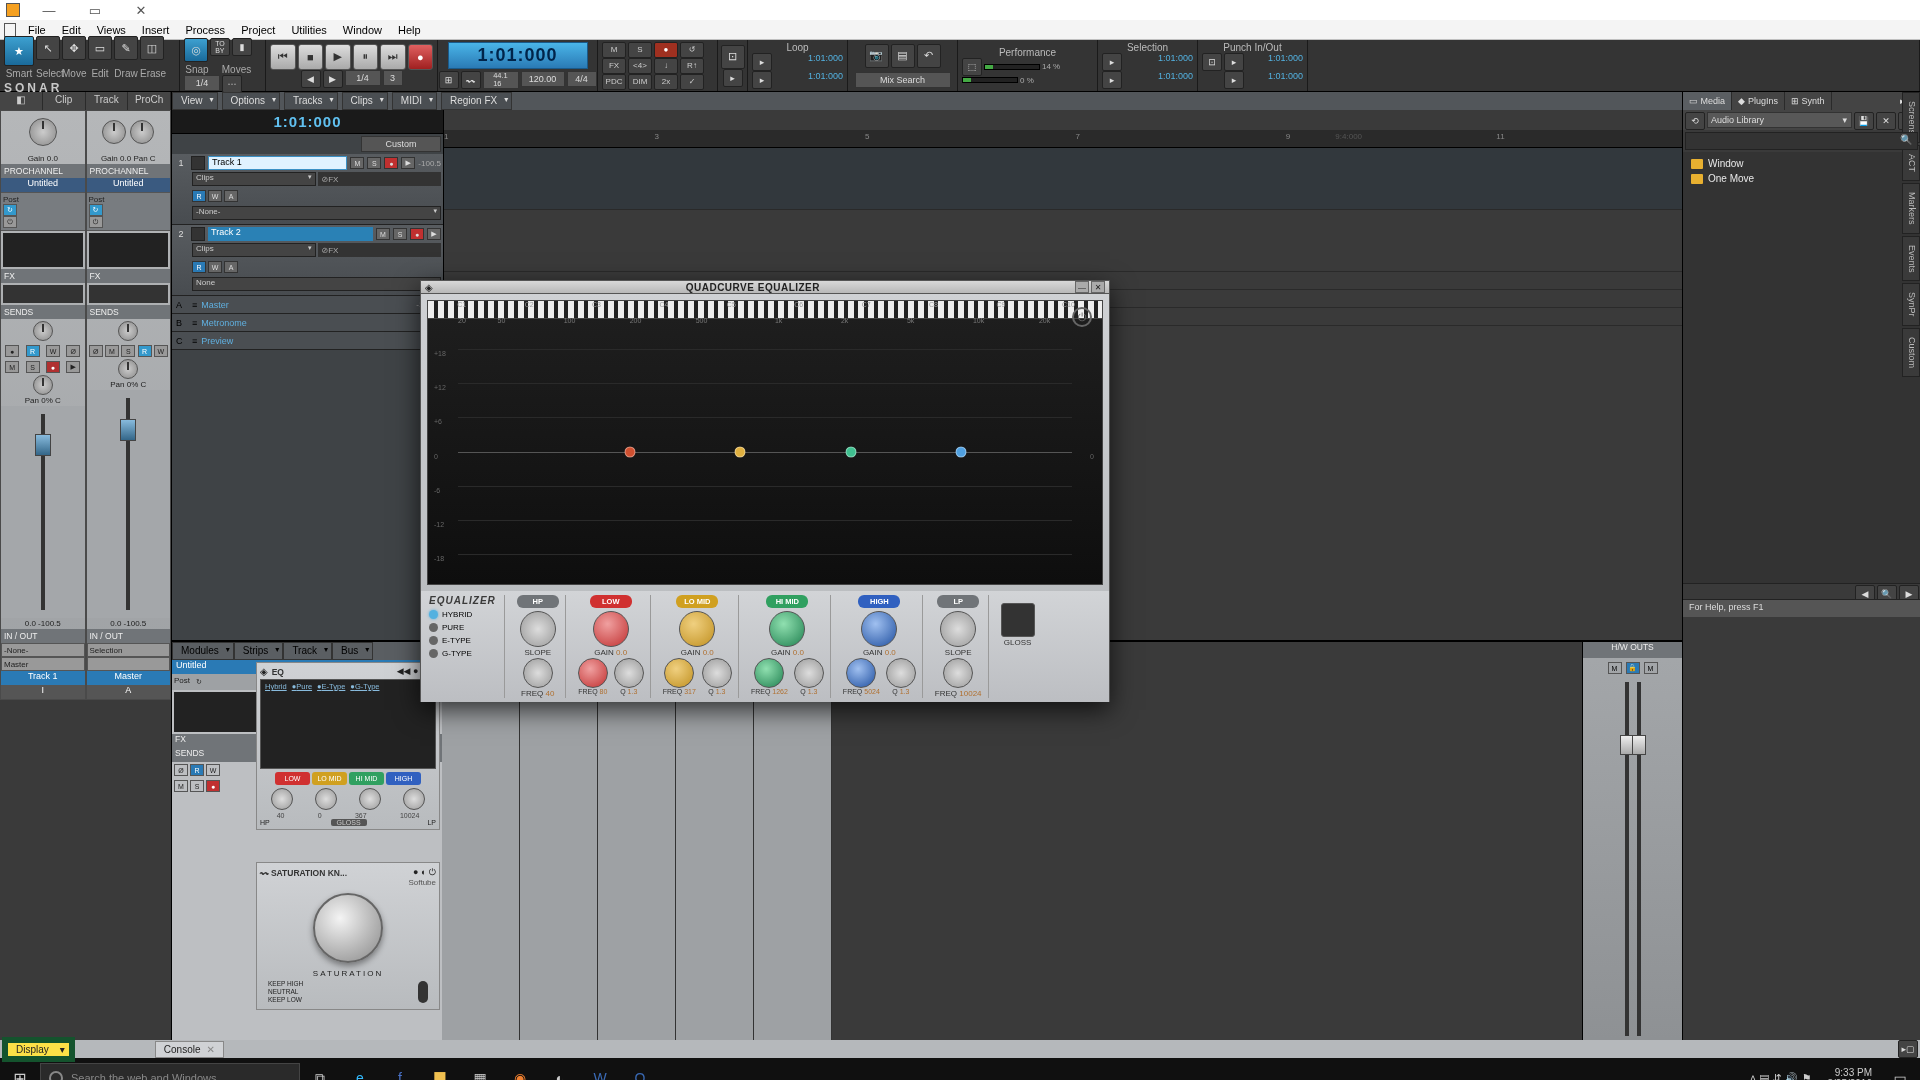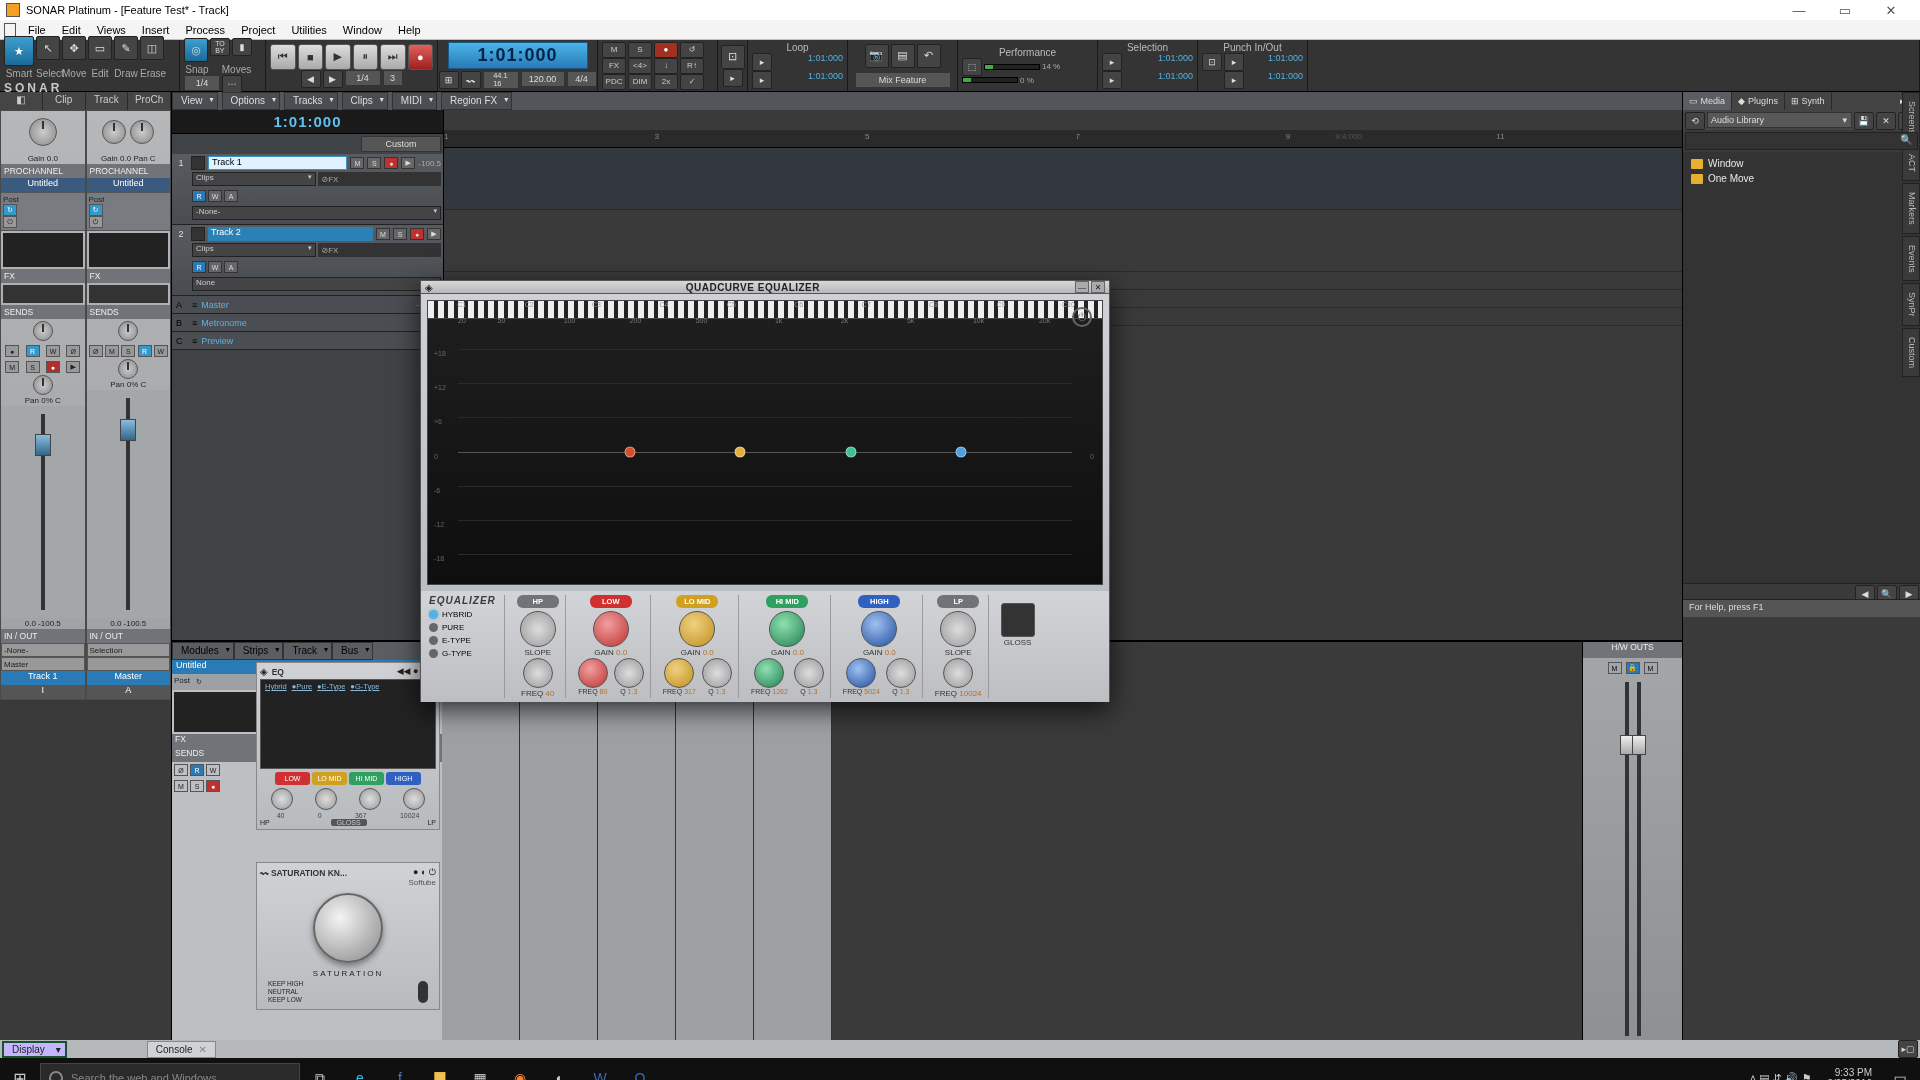--- a/index.html
+++ b/index.html
@@ -150,39 +150,38 @@
 .eq-sect .kb.yel{background:radial-gradient(circle at 40% 35%,#f0d080,#c09020);}
 .eq-sect .kb.grn{background:radial-gradient(circle at 40% 35%,#90e0b0,#208050);}
 .eq-sect .kb.blu{background:radial-gradient(circle at 40% 35%,#a0c0f0,#2050a0);}
 #eq-ctrl .typecol{display:flex;flex-direction:column;gap:4px;font-size:8px;padding-right:8px;border-right:1px solid #9a9a9a;}
 #eq-ctrl .typecol .opt{display:flex;align-items:center;gap:4px;}
 #eq-ctrl .typecol .dot{width:9px;height:9px;border-radius:50%;background:#666;}
 #eq-ctrl .typecol .dot.on{background:var(--accent2);box-shadow:0 0 3px var(--accent2);}
 #eq-ctrl .htitle{font-size:10px;font-weight:700;font-style:italic;letter-spacing:1px;color:#3a3a3a;}
 
 #view-tabs{height:18px;background:#b5b8bb;font-size:10px;color:#222;display:flex;align-items:center;}
-#view-tabs .dd{padding:1px 20px 1px 8px;border:2px solid #14532d;background:#c4b5fd;position:relative;margin-left:2px;}
+#view-tabs .dd{padding:1px 20px 1px 8px;border:6px solid #14532d;background:#fde047;position:relative;margin-left:2px;}
 #view-tabs .dd::after{content:"▾";position:absolute;right:4px;}
 #view-tabs .tab{padding:2px 8px;margin-left:80px;background:#d0d2d5;border:1px solid #888;}
 #view-tabs .tab .x{margin-left:6px;color:#888;}
 #taskbar{height:40px;background:#101010;display:flex;align-items:center;color:#ccc;font-size:11px;}
 #taskbar .start{width:40px;height:40px;display:flex;align-items:center;justify-content:center;font-size:16px;}
 #taskbar .search{flex:0 0 260px;height:30px;background:#2a2a2a;border:1px solid #444;padding:0 8px;display:flex;align-items:center;gap:8px;color:#888;}
 #taskbar .search .sicon{width:14px;height:14px;border:2px solid #888;border-radius:50%;}
 #taskbar .tbtn{width:40px;height:40px;display:flex;align-items:center;justify-content:center;font-size:14px;}
 #taskbar .spacer{flex:1;}
 #taskbar .tray{display:flex;align-items:center;gap:10px;padding:0 8px;}
 #taskbar .clock{text-align:right;font-size:10px;line-height:11px;padding:0 8px;}
 </style>
 </head>
 <body>
 
 <div id="titlebar">
   <div class="icon"></div>
-  <div class="title">SONAR Platinum - [Feature Test* - Track]</div>
   <div class="winbtn">—</div>
   <div class="winbtn">▭</div>
   <div class="winbtn">✕</div>
 </div>
 
 <div id="menubar">
   <div class="icon-doc"></div>
   <div class="m">File</div>
   <div class="m">Edit</div>
   <div class="m">Views</div>
@@ -297,21 +296,21 @@
         <div class="section-value" style="flex:1;text-align:right">1:01:000</div>
       </div>
   </div>
 
   <div class="ctrl-group" style="width:110px;align-items:center">
     <div class="row">
         <div class="iconbtn">📷</div>
         <div class="iconbtn">▤</div>
         <div class="iconbtn">↶</div>
       </div>
-    <div class="smalldisp" style="width:96px;margin-top:4px">Mix Feature</div>
+    <div class="smalldisp" style="width:96px;margin-top:4px">Mix Search</div>
   </div>
 
   <div class="ctrl-group" style="width:140px">
     <div class="section-title">Performance</div>
     <div class="row" style="align-items:center">
         <div class="iconbtn sm">⬚</div>
         <div class="perf-meter"></div>
         <span style="font-size:8px;color:#aaa">14 %</span>
       </div>
     <div class="row" style="align-items:center">

